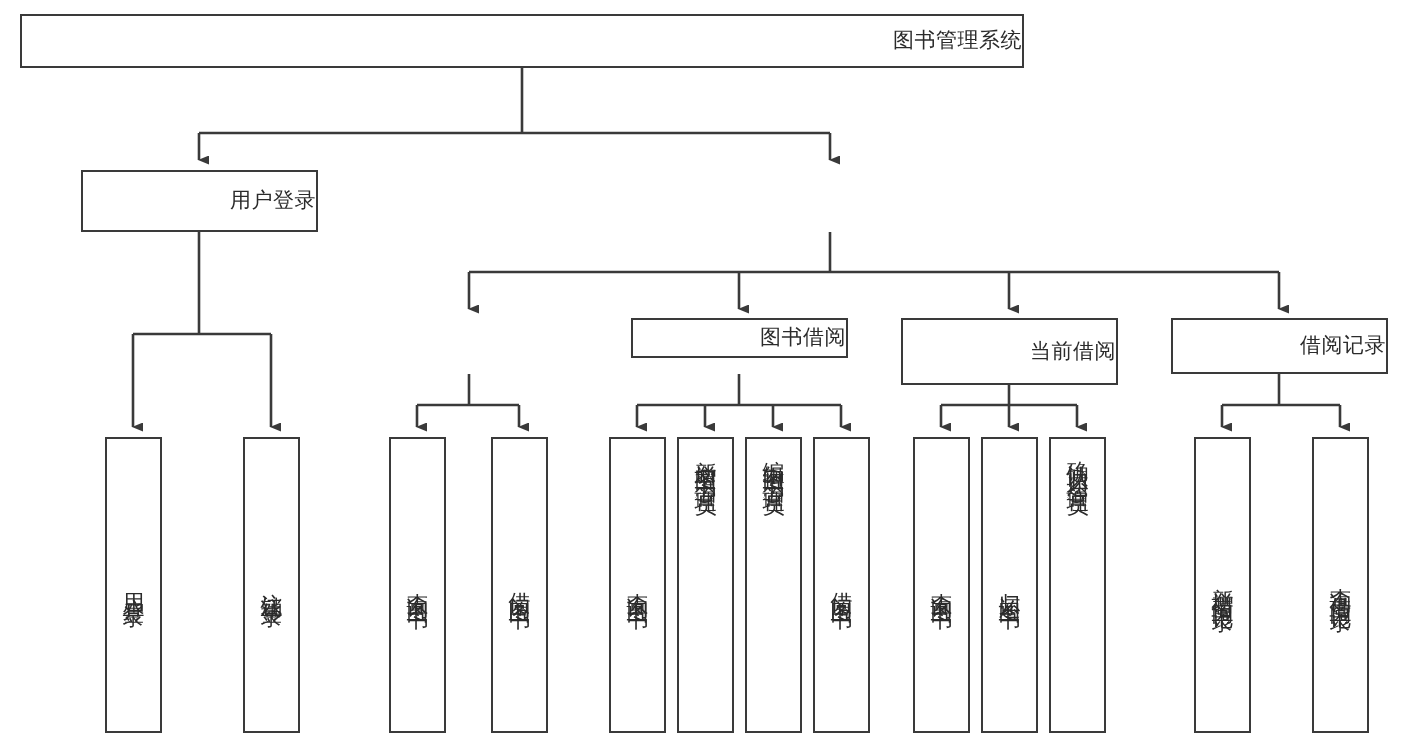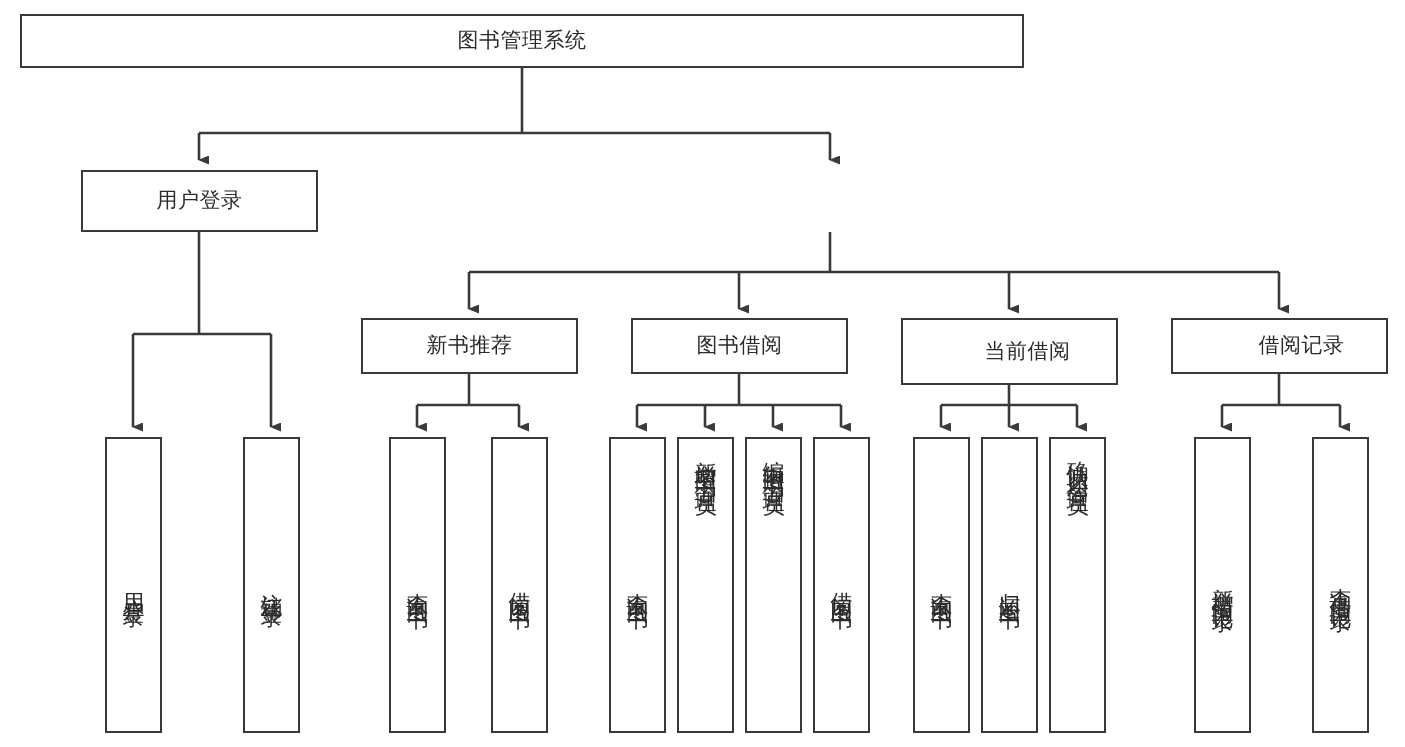--- a/index.html
+++ b/index.html
@@ -26,21 +26,21 @@
     height: 747px;
   }
   
   .node {
     position: absolute;
     box-sizing: border-box;
     background: #ffffff;
     border: 2.5px solid #3a3a3a;
     display: flex;
     align-items: center;
-    justify-content: center;
+    justify-content: flex-end;
     z-index: 3;
   }
   .node .label {
     color: #2b2b2b;
     font-size: 21px;
     line-height: 1.22;
     letter-spacing: 0.5px;
     white-space: nowrap;
     text-align: center;
   }
@@ -140,25 +140,22 @@
 
   <div class="node horizontal" style="left:20px; top:14px; width:1004px; height:54px;">
     <span class="label">图书管理系统</span>
   </div>
 
   <div class="node horizontal" style="left:81px; top:170px; width:237px; height:62px;">
     <span class="label">用户登录</span>
   </div>
 
 
-  <div class="node horizontal" style="left:361px; top:318px; width:217px; height:56px;">
-    <span class="label">新书推荐</span>
-  </div>
-
-  <div class="node horizontal" style="left:631px; top:318px; width:217px; height:56px;">
+
+  <div class="node horizontal" style="left:631px; top:318px; width:217px; height:40px;">
     <span class="label">图书借阅</span>
   </div>
 
   <div class="node horizontal" style="left:901px; top:318px; width:217px; height:67px;padding-left:36px;">
     <span class="label">当前借阅</span>
   </div>
 
   <div class="node horizontal" style="left:1171px; top:318px; width:217px; height:56px;padding-left:44px;">
     <span class="label">借阅记录</span>
   </div>

